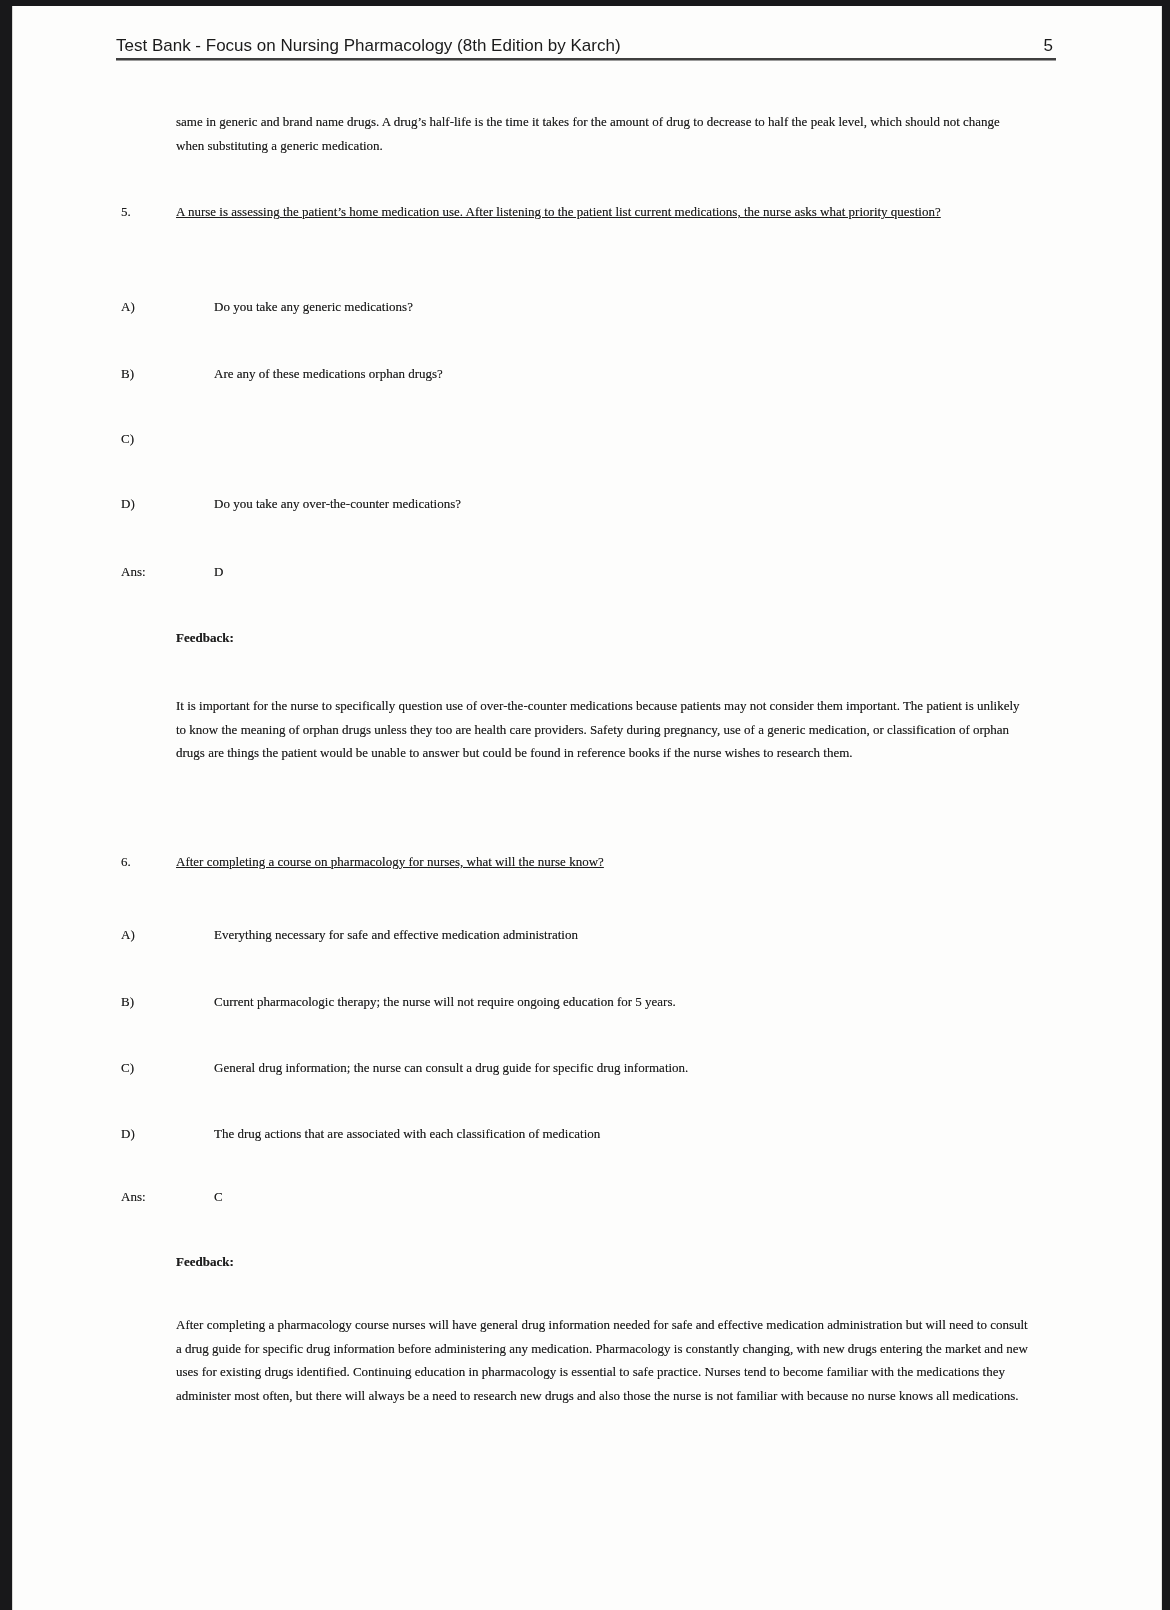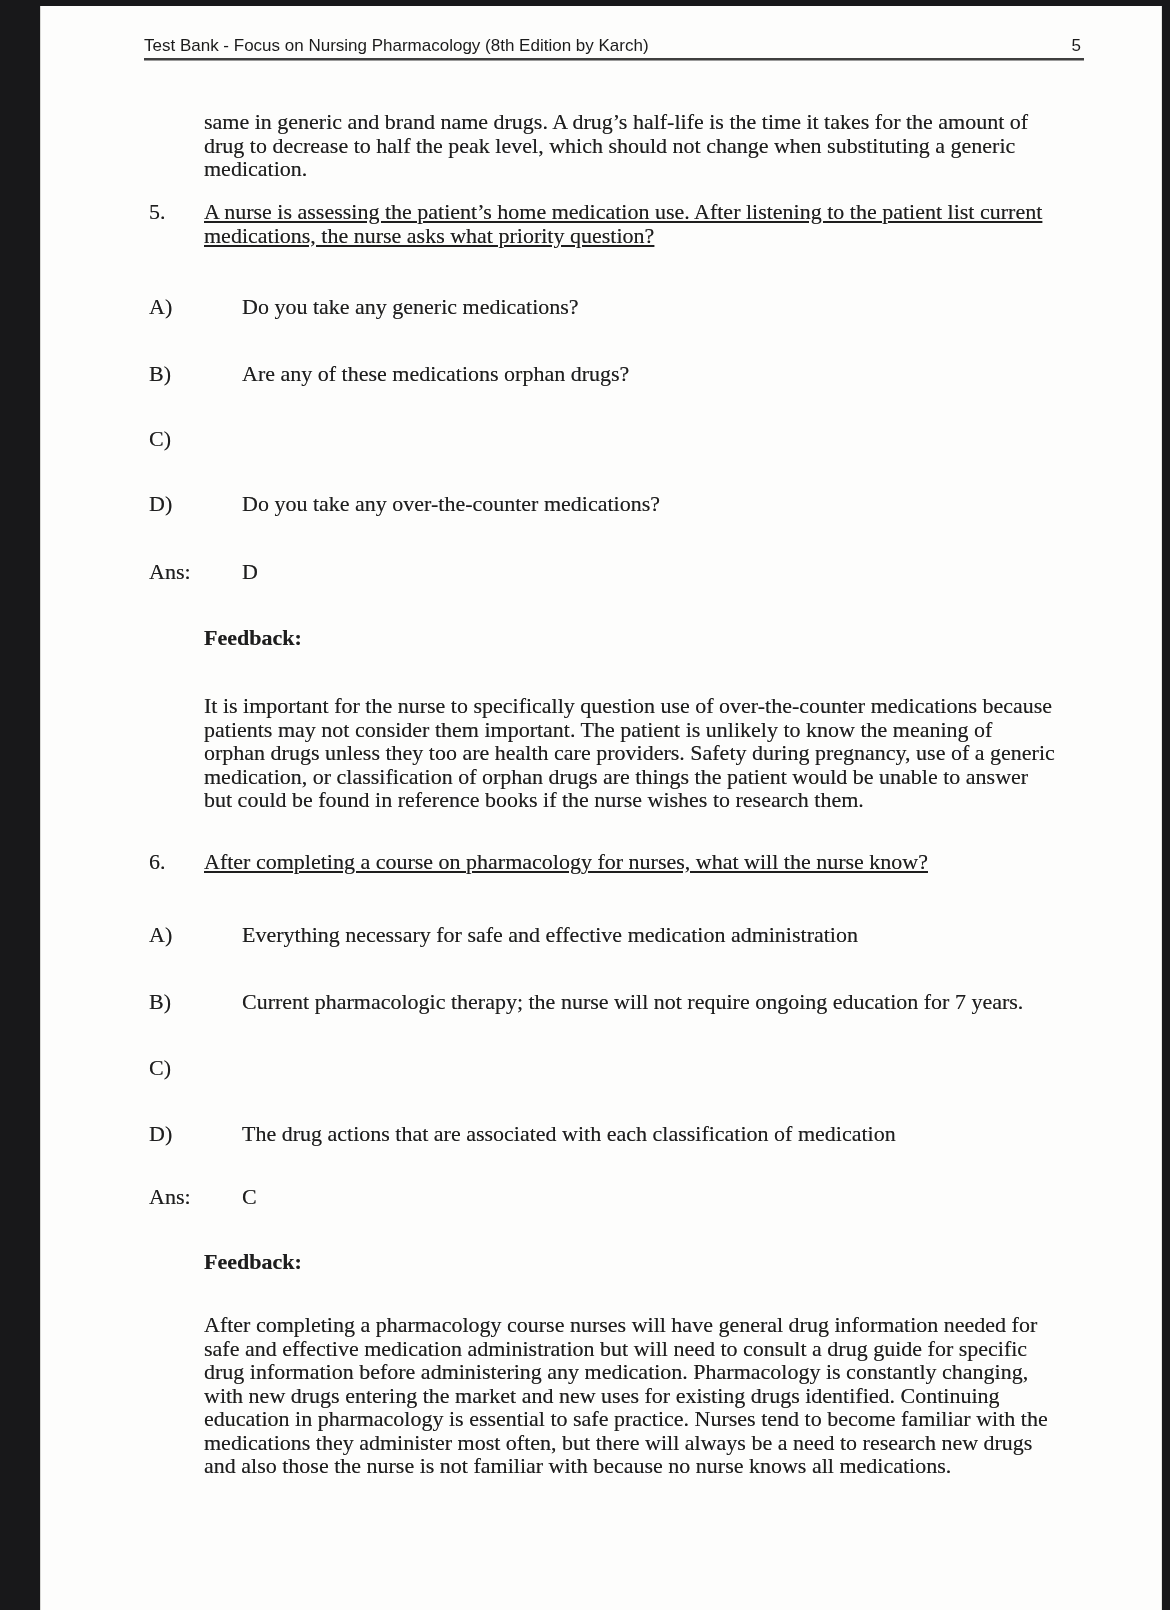--- a/index.html
+++ b/index.html
@@ -8,30 +8,29 @@
     background: #18181a;
     position: relative;
     overflow: hidden;
   }
   .page {
     position: absolute;
     left: 12px; top: 6px; right: 8px; bottom: 0;
     background: #fdfdfc;
     border-left: 1px solid #d9d9d6;
     border-right: 1px solid #e4e4e1;
-    margin-left: 28px;
   }
   .abs { position: absolute; }
   .sans {
     font-family: "Liberation Sans", "DejaVu Sans", sans-serif;
     font-size: 17px; color: #1b1b1b;
   }
   .serif {
     font-family: "Liberation Serif", "DejaVu Serif", serif;
-    font-size: 22px; line-height: 23.5px; color: #1e1e1e;
+    font-size: 13px; line-height: 23.5px; color: #1e1e1e;
     text-shadow: 0 0 0.4px rgba(30,30,30,0.55);
   }
   .header-title { left: 103px; top: 30px; }
   .header-page { left: 950px; top: 30px; width: 90px; text-align: right; }
   .header-rule {
     left: 103px; top: 52px; width: 940px; height: 3px;
     background: linear-gradient(#3f3f3f 0 60%, #9b9b9b 60% 100%);
   }
   .para  { left: 163px; width: 852px; }
   .qnum  { left: 108px; width: 46px; }
@@ -72,23 +71,24 @@
   <div class="abs serif fbhead" style="top:620px">Feedback:</div>
   <div class="abs serif para" style="top:688px">It is important for the nurse to specifically question use of over-the-counter medications because patients may not consider them important. The patient is unlikely to know the meaning of orphan drugs unless they too are health care providers. Safety during pregnancy, use of a generic medication, or classification of orphan drugs are things the patient would be unable to answer but could be found in reference books if the nurse wishes to research them.</div>
 
   <div class="abs serif qnum" style="top:844px">6.</div>
   <div class="abs serif stem" style="top:844px">After completing a course on pharmacology for nurses, what will the nurse know?</div>
 
   <div class="abs serif optlabel" style="top:917px">A)</div>
   <div class="abs serif opttext" style="top:917px">Everything necessary for safe and effective medication administration</div>
 
   <div class="abs serif optlabel" style="top:984px">B)</div>
-  <div class="abs serif opttext" style="top:984px">Current pharmacologic therapy; the nurse will not require ongoing education for 7 years.</div>
+  <div class="abs serif opttext" style="top:984px">Current pharmacologic therapy; the nurse will not require ongoing education for 5 years.</div>
 
   <div class="abs serif optlabel" style="top:1050px">C)</div>
+  <div class="abs serif opttext" style="top:1050px">General drug information; the nurse can consult a drug guide for specific drug information.</div>
 
   <div class="abs serif optlabel" style="top:1116px">D)</div>
   <div class="abs serif opttext" style="top:1116px">The drug actions that are associated with each classification of medication</div>
 
   <div class="abs serif optlabel" style="top:1179px">Ans:</div>
   <div class="abs serif ansvalue" style="top:1179px">C</div>
 
   <div class="abs serif fbhead" style="top:1244px">Feedback:</div>
   <div class="abs serif para" style="top:1307px">After completing a pharmacology course nurses will have general drug information needed for safe and effective medication administration but will need to consult a drug guide for specific drug information before administering any medication. Pharmacology is constantly changing, with new drugs entering the market and new uses for existing drugs identified. Continuing education in pharmacology is essential to safe practice. Nurses tend to become familiar with the medications they administer most often, but there will always be a need to research new drugs and also those the nurse is not familiar with because no nurse knows all medications.</div>
 

